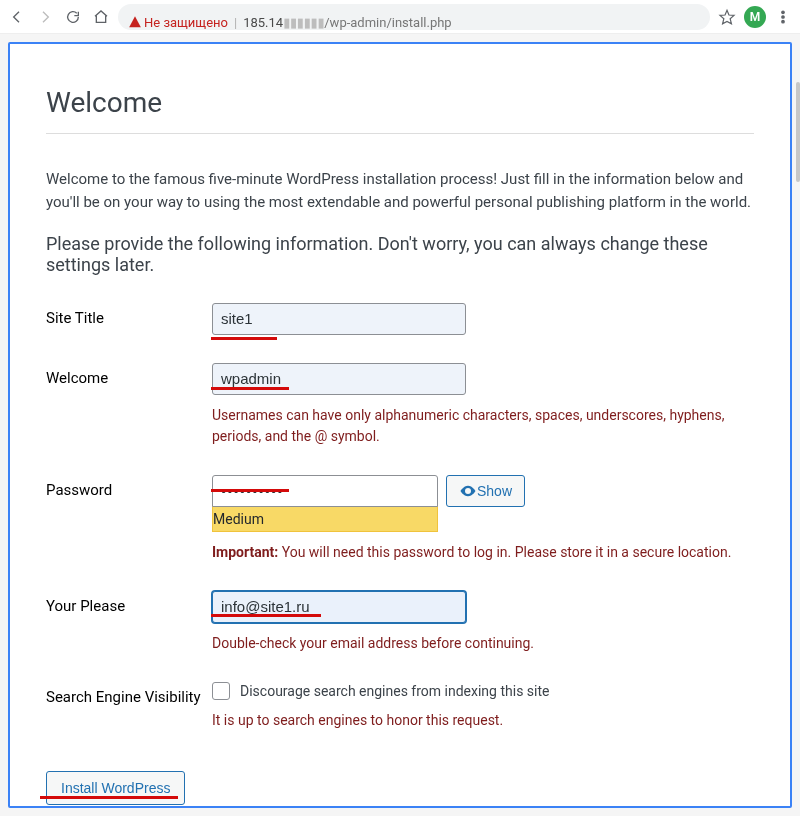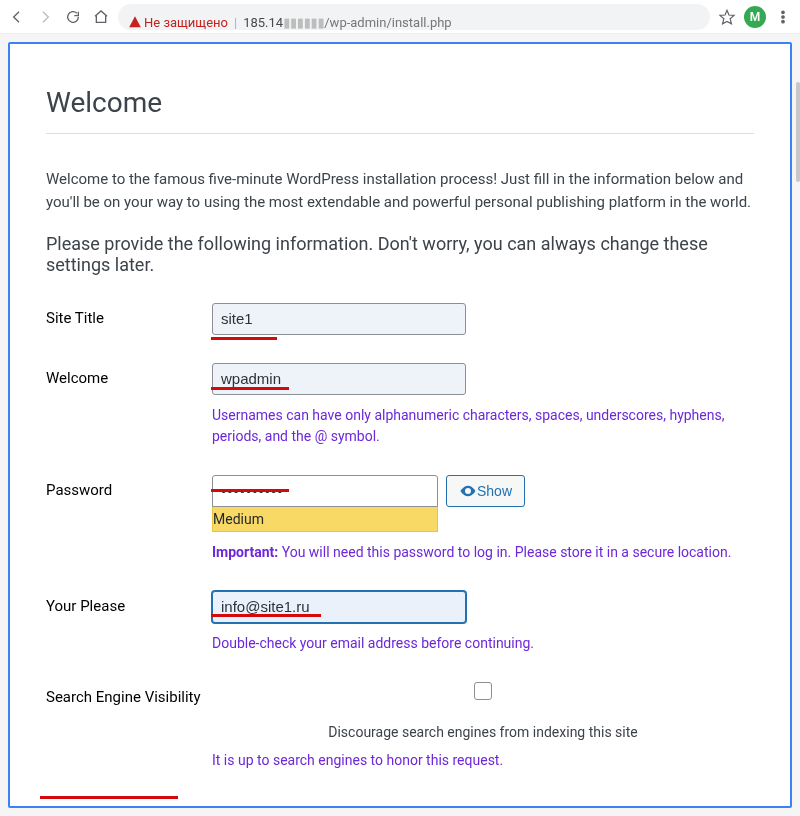--- a/index.html
+++ b/index.html
@@ -134,23 +134,23 @@
     height: 32px; padding: 0 12px;
     font-size: 14px;
     color: #2271b1;
     background: #f6f7f7;
     border: 1px solid #2271b1;
     border-radius: 3px;
     cursor: pointer;
   }
   .btn-outline svg { width: 18px; height: 18px; fill: #2271b1; }
 
-  .desc { font-size: 14px; color: #6d28d9; margin-top: 10px; line-height: 1.5; }
-
-  .check-row { display: flex; align-items: center; gap: 24px; flex-direction: column; }
+  .desc { font-size: 14px; color: #7f1d1d; margin-top: 10px; line-height: 1.5; }
+
+  .check-row { display: flex; align-items: center; gap: 10px; }
   .checkbox {
     width: 18px; height: 18px;
     border: 1px solid #8c8f94;
     border-radius: 3px;
     background: #fff;
   }
 
   .submit-row { margin-top: 26px; }
   .btn-primary {
     display: inline-block;

